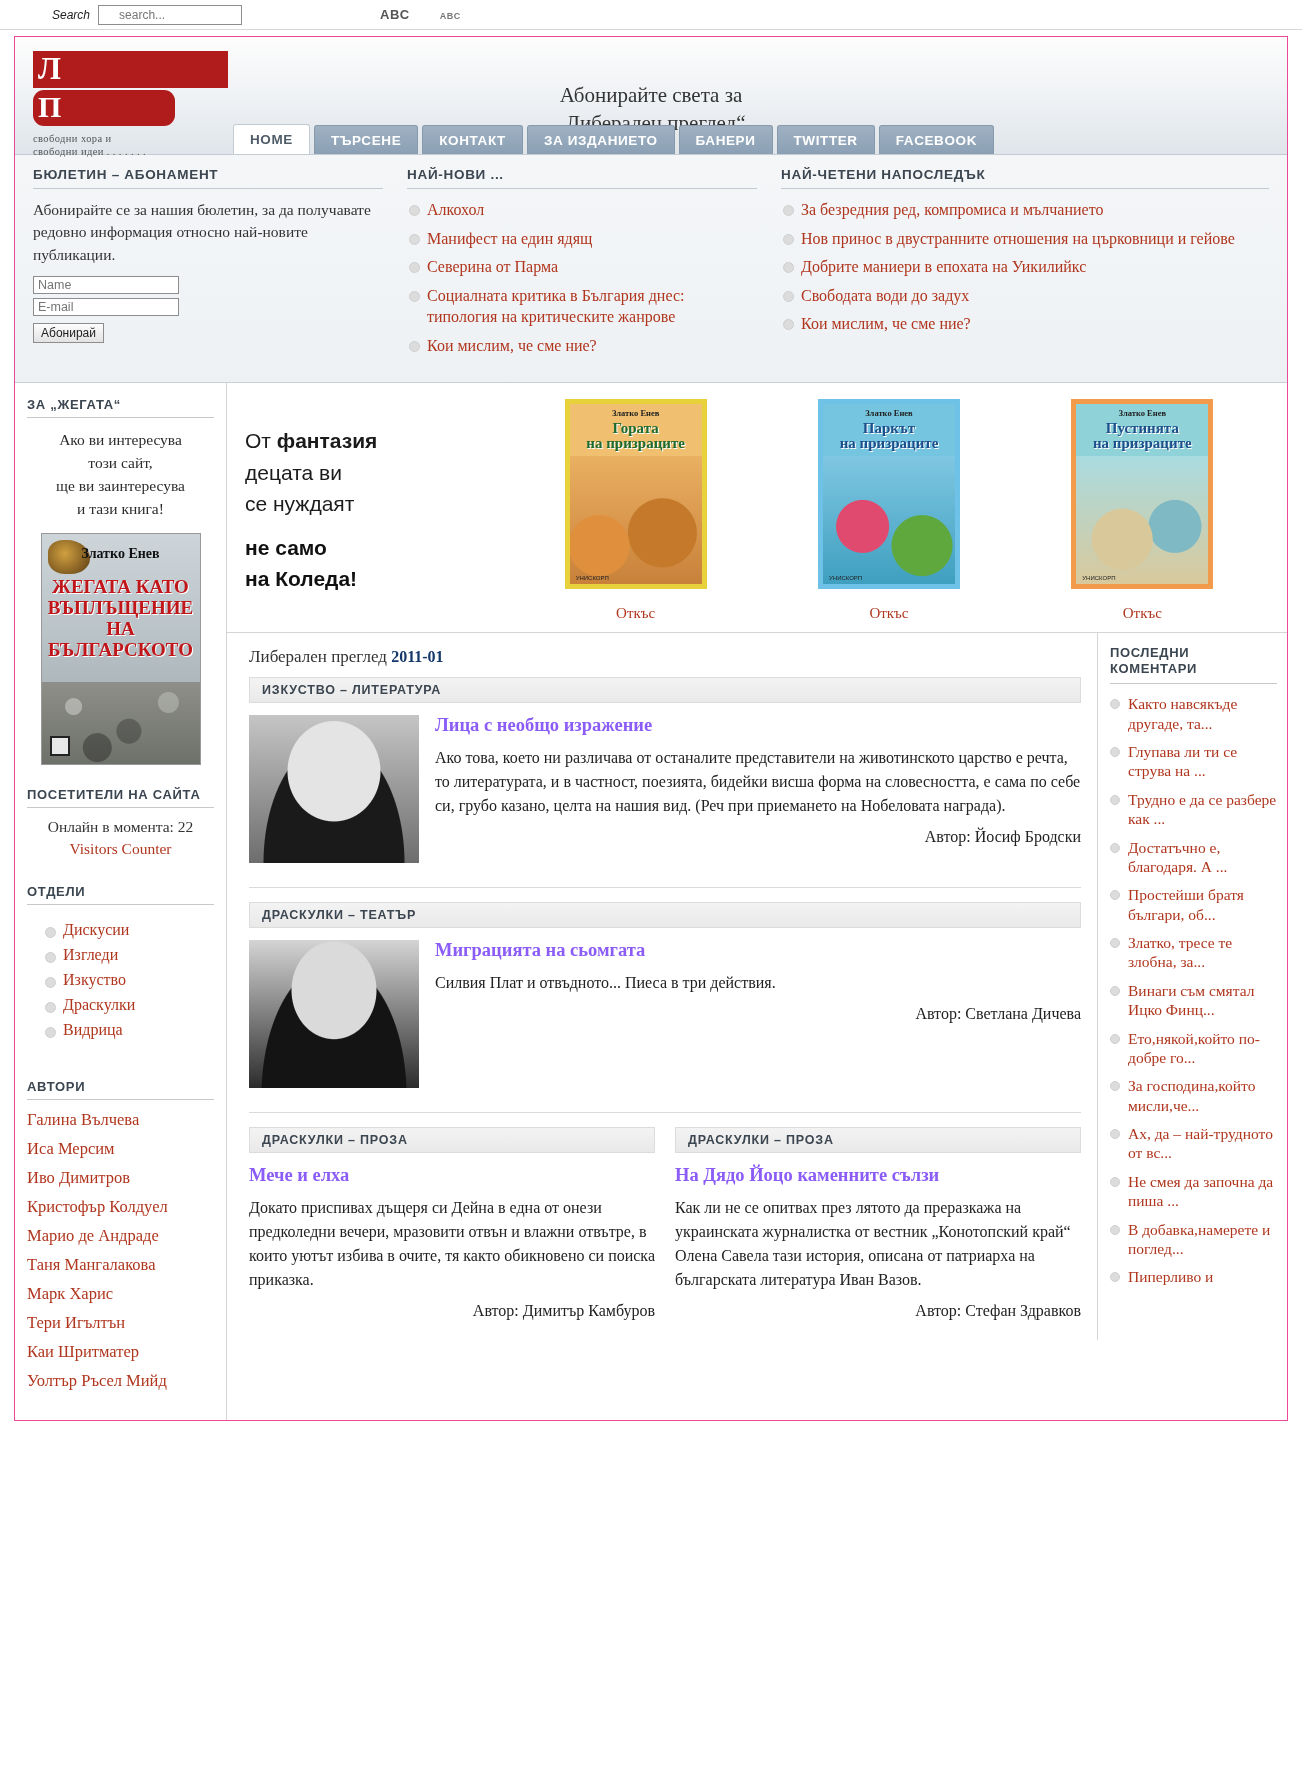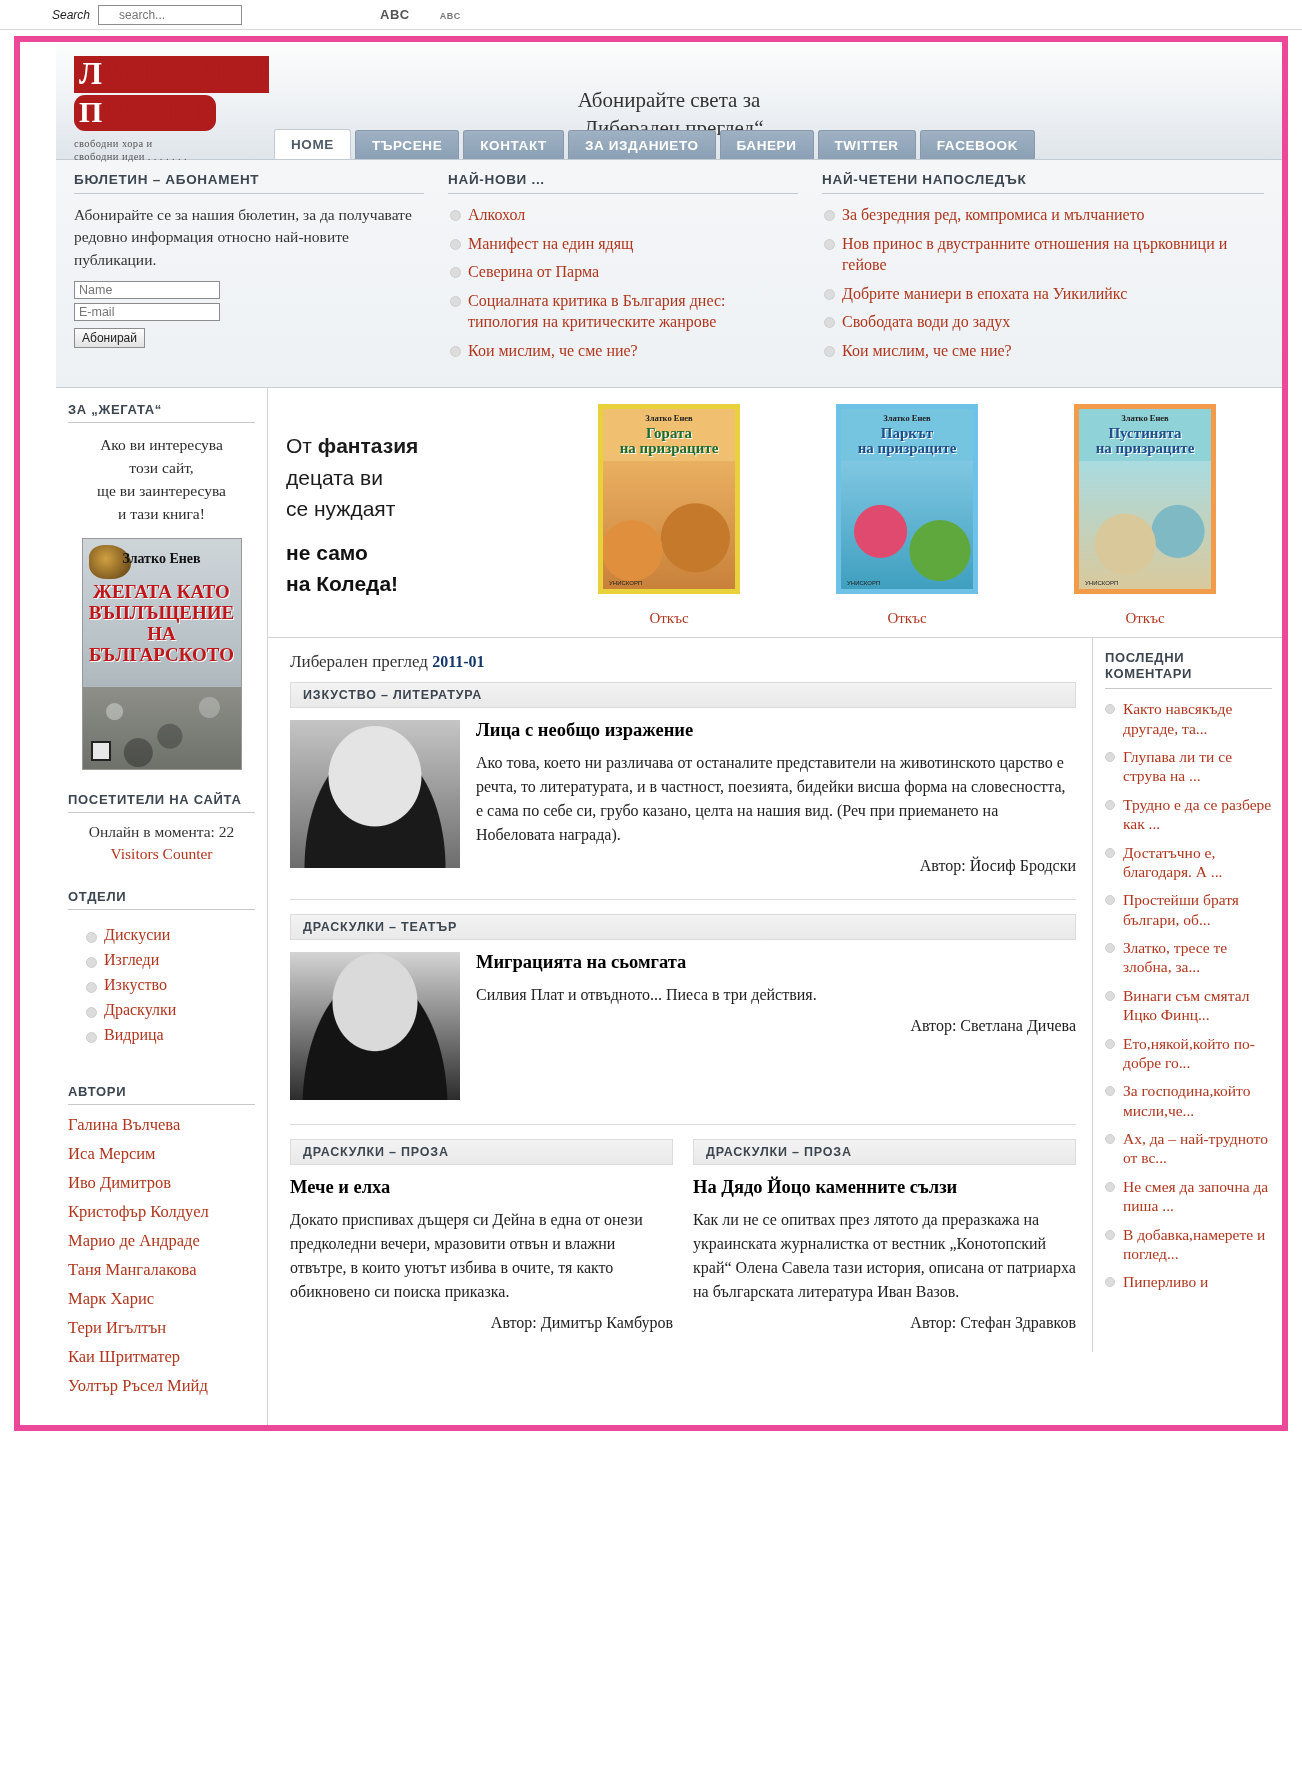--- a/index.html
+++ b/index.html
@@ -39,23 +39,22 @@
   .abc-big { font-family: "Liberation Sans", sans-serif; font-size: 13px; font-weight: bold; color: #555; letter-spacing: .5px;}
   .abc-small { font-family: "Liberation Sans", sans-serif; font-size: 9px; font-weight: bold; color: #777; letter-spacing: .5px;}
 
   
   .page {
     width: 1302px;
     padding: 6px 14px 0 14px;
     background: #fff;
   }
   .frame {
-    border: 6px solid #ec4899;
+    border: 1px solid #ec4899;
     background: #fff;
-    padding-left: 36px;
   }
 
   
   .header {
     position: relative;
     height: 118px;
     background: linear-gradient(to bottom, #fdfdfd 0%, #eef1f4 55%, #dfe5ea 100%);
     border-bottom: 1px solid #c4ccd3;
   }
   .logo {
@@ -418,21 +417,21 @@
     background:
       radial-gradient(ellipse at 50% 34%, #ded9d2 0 42px, transparent 43px),
       radial-gradient(ellipse at 50% 105%, #141414 0 72px, transparent 73px),
       linear-gradient(to bottom,#d8d4cd,#2e2c29);
   }
   .art-body { flex: 1 1 auto; min-width:0; }
   .art-title {
     font-family:"Liberation Serif",serif;
     font-size: 18.5px;
     font-weight: bold;
-    color:#000000;
+    color:#8b5cf6;
     margin: 0 0 10px 0;
   }
   .art-text {
     font-family:"Liberation Serif",serif;
     font-size: 16px;
     color:#222;
     line-height: 1.5;
     margin: 0 0 10px 0;
   }
   .art-author {

